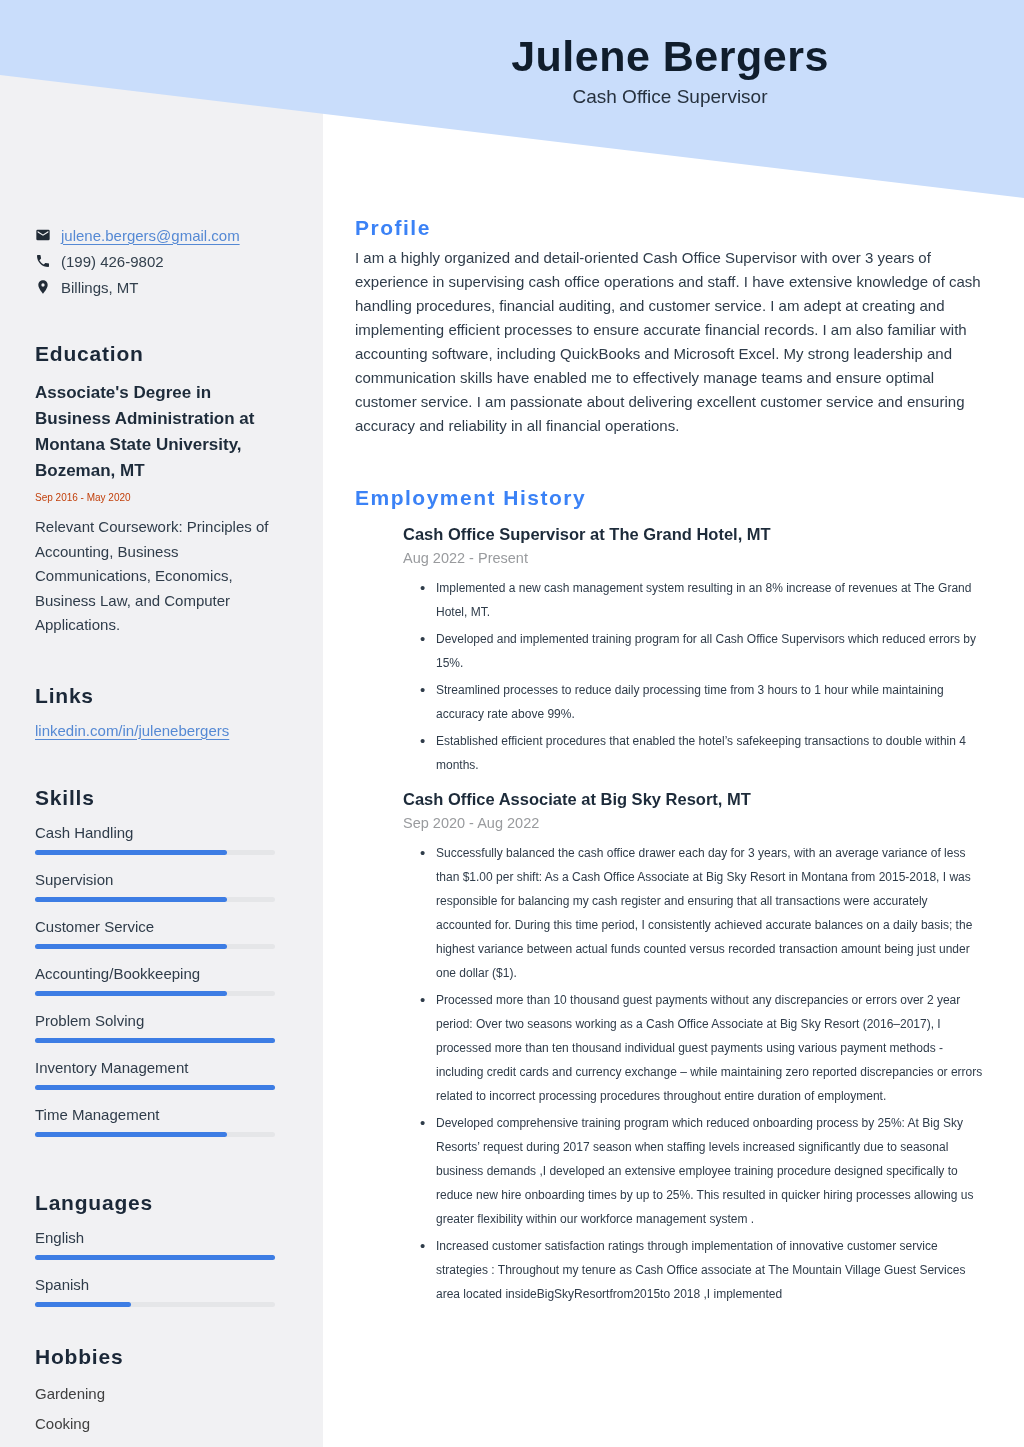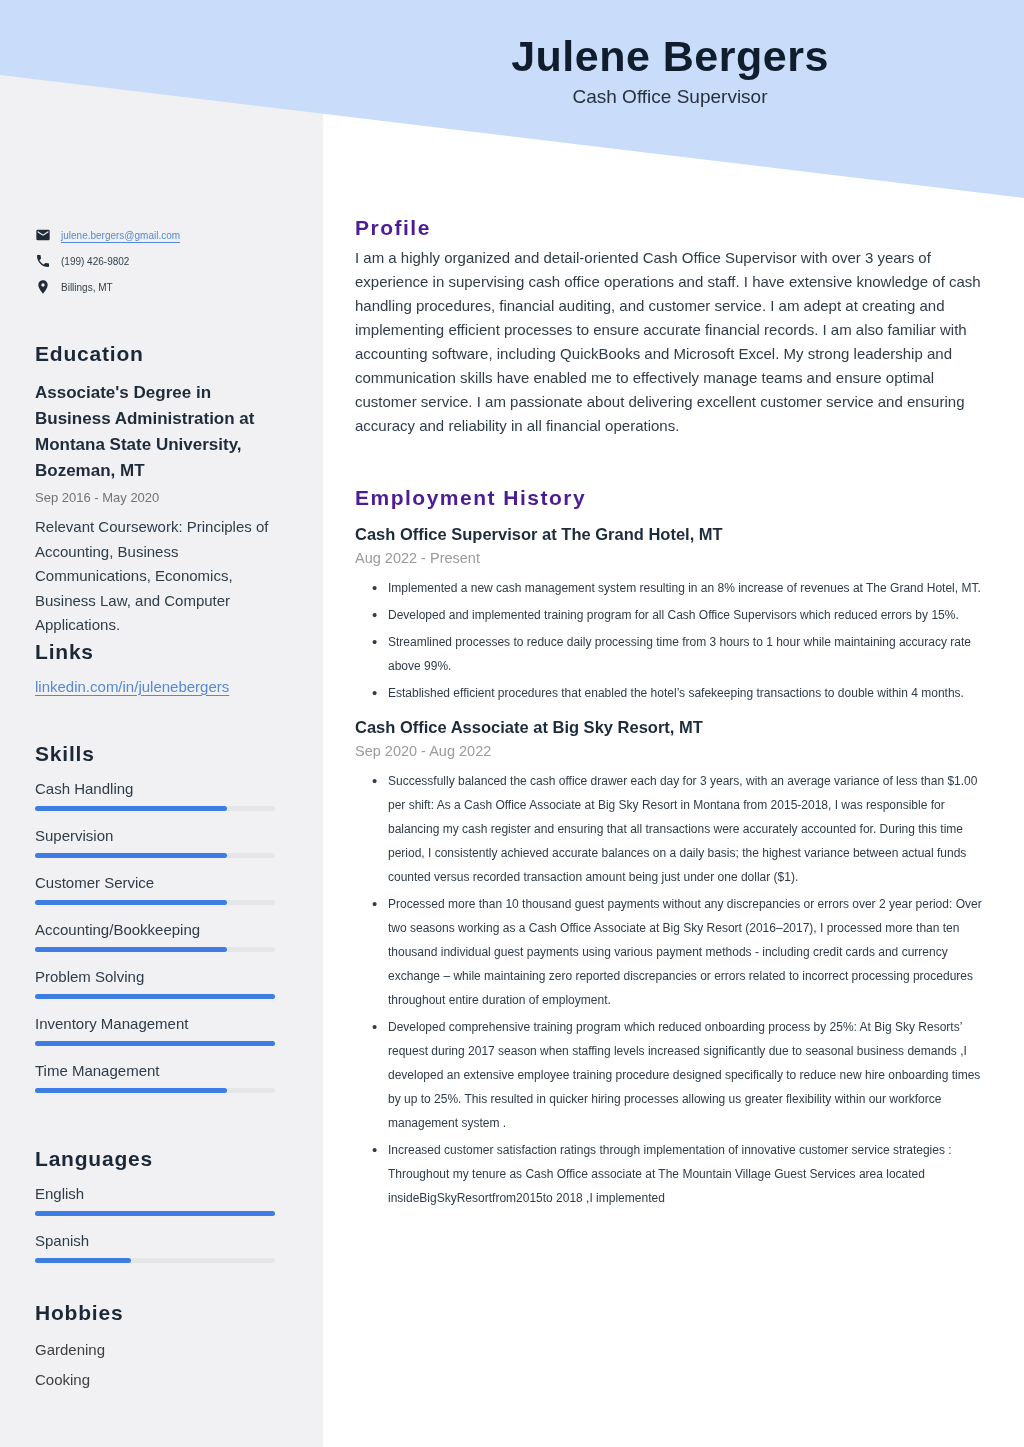--- a/index.html
+++ b/index.html
@@ -35,36 +35,36 @@
   
   .sidebar {
     position:absolute; top:0; left:0; bottom:0;
     width:323px;
     background:#f1f1f3;
     padding:222px 48px 0 35px;
     z-index:1;
   }
   .contact-row {
     display:flex; align-items:center; gap:10px;
-    height:26px; font-size:10px;
+    height:26px; font-size:15px;
   }
   .contact-row svg { width:16px; height:16px; flex:0 0 16px; fill:#212b36; }
   a.link {
     color:#5589d4; text-decoration:underline;
     text-underline-offset:3px; text-decoration-thickness:1px;
   }
   .side-heading {
     font-size:21px; font-weight:700; color:#1b2838;
     letter-spacing:0.8px; line-height:28px;
   }
   .h-edu   { margin-top:40px; }
   .degree  { margin-top:12px; font-size:17px; font-weight:700; color:#1d2b3a; line-height:26px; }
-  .edu-date{ margin-top:4px; font-size:13px; color:#737373; line-height:20px; }
+  .edu-date{ margin-top:4px; font-size:10px; color:#c2410c; line-height:20px; }
   .coursework { margin-top:7px; font-size:15px; line-height:24.5px; color:#2f3c4a; }
-  .h-links { }
+  .h-links { margin-top:44px; }
   .side-link { margin-top:10px; font-size:15px; line-height:22px; }
   .h-skills { margin-top:42px; margin-bottom:10px; }
   .skill-item { margin-bottom:14px; }
   .skill-label { font-size:15px; color:#2f3c4a; line-height:22px; }
   .bar {
     margin-top:6px; width:240px; height:5px;
     background:#e5e6e8; border-radius:3px; position:relative;
   }
   .bar-fill {
     position:absolute; left:0; top:0; bottom:0;
@@ -72,26 +72,26 @@
   }
   .h-lang { margin-top:52px; margin-bottom:10px; }
   .h-hobbies { margin-top:36px; margin-bottom:8px; }
   .hobby { font-size:15px; line-height:30px; color:#404040; }
   
   .main {
     position:absolute; top:0; left:355px;
     width:630px; padding-top:214px; z-index:3;
   }
   .main-heading {
-    font-size:21px; font-weight:700; color:#4c1d95;
+    font-size:21px; font-weight:700; color:#3b82f6;
     letter-spacing:1.5px; line-height:28px;
   }
   .profile-text { margin-top:4px; font-size:15px; line-height:24px; color:#2f3c4a; }
   .h-employ { margin-top:46px; }
-  .job { margin-top:10px; }
+  .job { margin-top:10px;margin-left:48px; }
   .job-head { font-size:16.5px; font-weight:700; color:#1d2b3a; line-height:24px; }
   .job-dates { margin-top:2px; font-size:14.5px; color:#999b9e; line-height:20px; }
   ul.bullets { margin:8px 0 6px 0; padding-left:33px; list-style:none; }
   ul.bullets li {
     position:relative; font-size:12px; line-height:24px;
     color:#2f3c4a; margin-bottom:3px;
   }
   ul.bullets li::before {
     content:"•"; position:absolute; left:-16px; top:0;
     color:#2f3c4a; font-size:15px;

